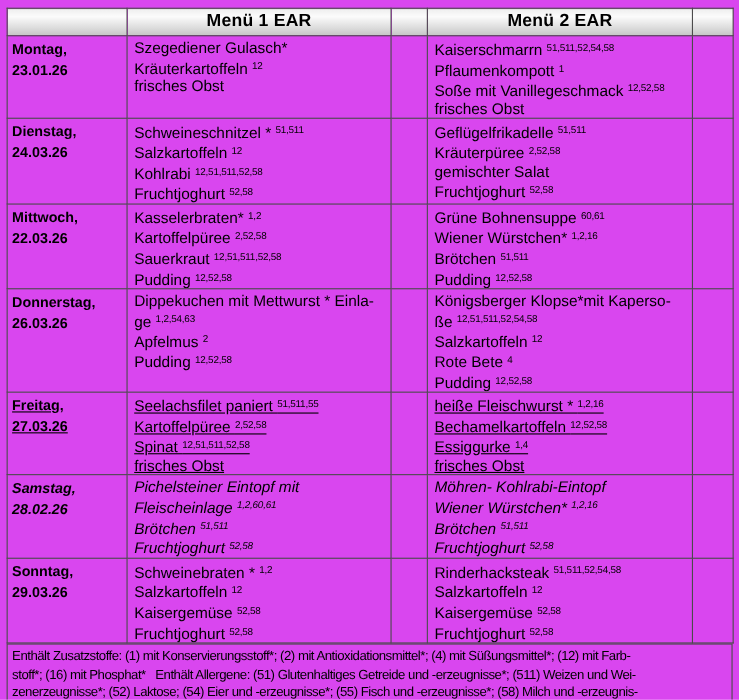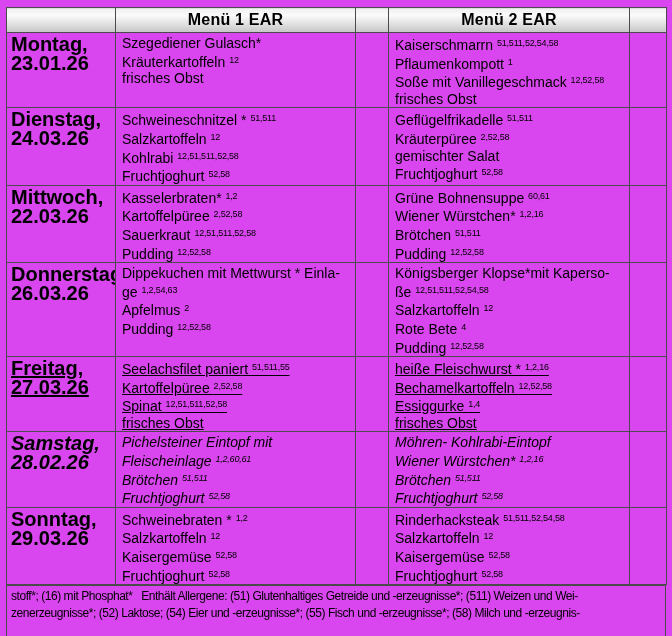--- a/index.html
+++ b/index.html
@@ -28,21 +28,21 @@
     height: 24px;
     background: linear-gradient(180deg, #efefef 0%, #fbfbfb 28%, #e2e2e2 62%, #c6c6c6 100%);
     font-size: 16px;
     font-weight: bold;
     text-align: center;
     vertical-align: middle;
     letter-spacing: 0.2px;
   }
   td.day {
     font-weight: bold;
-    font-size: 20px;
+    font-size: 13px;
     line-height: 19px;
     padding: 2px 2px 0 4px;
     white-space: nowrap;
   }
   td.menu { padding: 2px 3px 0 6px; }
   .line {
     font-size: 14px;
     line-height: 16.6px;
     white-space: nowrap;
   }
@@ -234,18 +234,19 @@
         <div class="line">Salzkartoffeln <span class="sup">12</span></div>
         <div class="line">Kaisergemüse <span class="sup">52,58</span></div>
         <div class="line">Fruchtjoghurt <span class="sup">52,58</span></div>
       </td>
       <td></td>
     </tr>
   </tbody>
     </table>
 
   <div class="footnote">
+    <div class="fline">Enthält Zusatzstoffe: (1) mit Konservierungsstoff*; (2) mit Antioxidationsmittel*; (4) mit Süßungsmittel*; (12) mit Farb-</div>
     <div class="fline">stoff*; (16) mit Phosphat*   Enthält Allergene: (51) Glutenhaltiges Getreide und -erzeugnisse*; (511) Weizen und Wei-</div>
     <div class="fline">zenerzeugnisse*; (52) Laktose; (54) Eier und -erzeugnisse*; (55) Fisch und -erzeugnisse*; (58) Milch und -erzeugnis-</div>
 
   </div>
 
 </div>
 
 </body></html>

